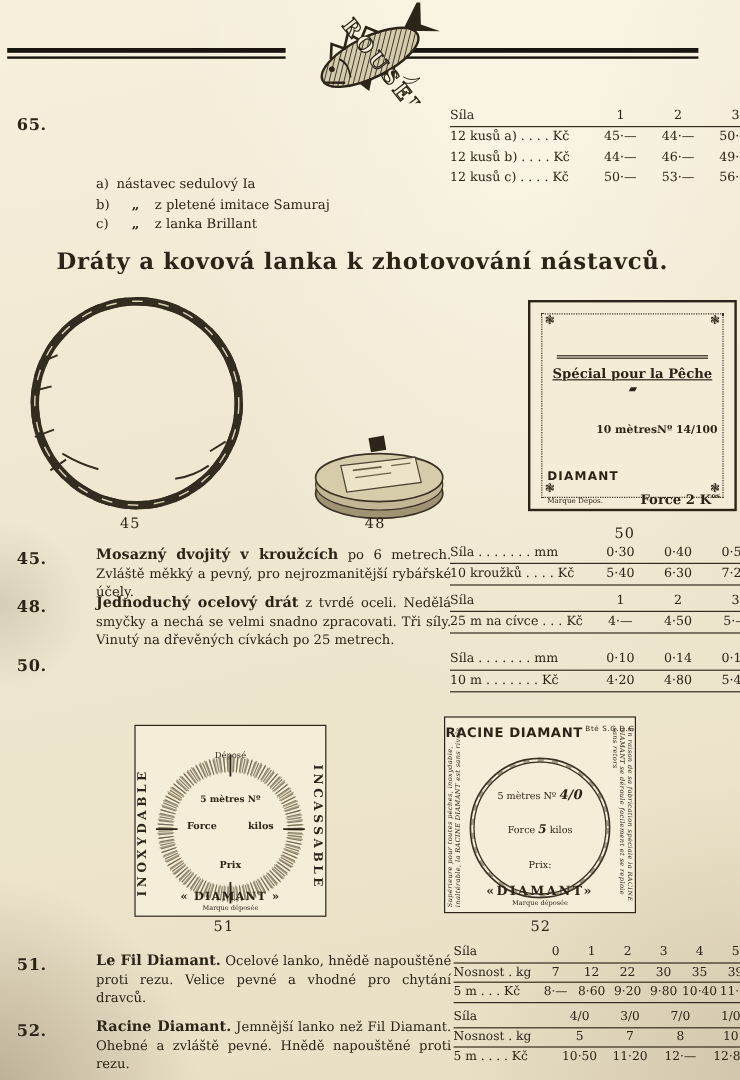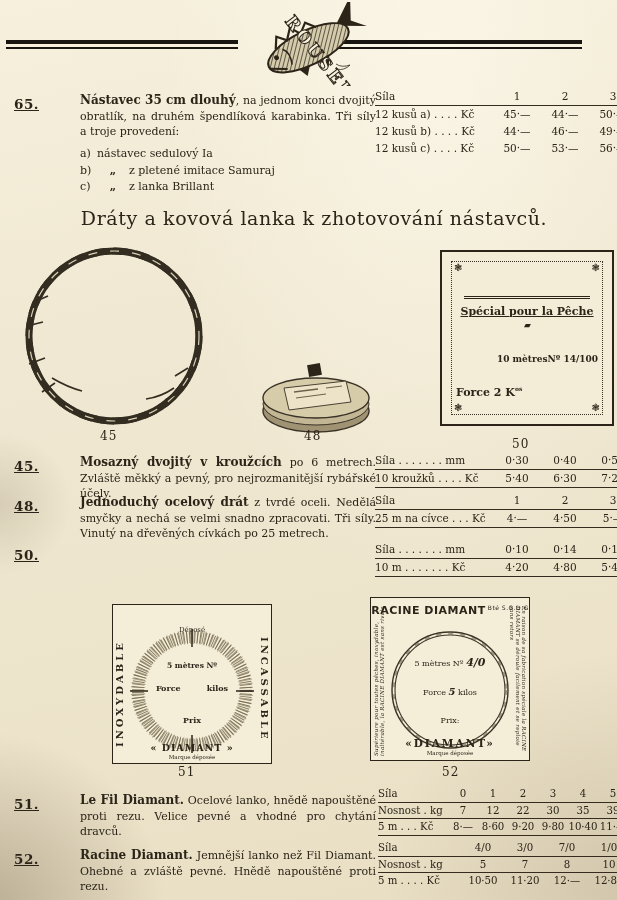--- a/index.html
+++ b/index.html
@@ -10,28 +10,28 @@
     background:
       radial-gradient(circle at -2% 101%, rgba(74,56,30,.30), rgba(74,56,30,0) 16%),
       radial-gradient(circle at 0% 56%, rgba(74,56,30,.14), rgba(74,56,30,0) 9%),
       radial-gradient(circle at 101% 99%, rgba(74,56,30,.14), rgba(74,56,30,0) 22%),
       radial-gradient(ellipse at 70% 8%, rgba(255,252,240,.55), rgba(255,252,240,0) 45%),
       linear-gradient(168deg,#f6f0dd 0%,#f0e8d2 35%,#ece3ca 75%,#e8dec3 100%);
   }
   .abs{position:absolute;}
   .rule-thick{position:absolute;height:4px;background:#191510;}
   .rule-thin{position:absolute;height:2px;background:#191510;}
-  .item-num{position:absolute;left:14px;font-weight:bold;font-size:13.5px;letter-spacing:.5px;text-decoration:underline;}
+  .item-num{position:absolute;left:14px;font-weight:bold;font-size:13.5px;letter-spacing:.5px;}
   .item-text{position:absolute;left:80px;width:296px;font-size:11px;line-height:15.5px;text-align:justify;}
   .item-text b{font-size:12px;}
   .opt-row{display:flex;line-height:16.5px;font-size:11px;}
   .opt-m{width:17px;}
   .opt-d{width:32px;text-align:center;font-weight:bold;}
   .heading{position:absolute;left:0;top:207px;width:604px;text-align:center;
-    font-weight:normal;font-size:19px;letter-spacing:.6px;margin-left:12px;}
+    font-weight:bold;font-size:19px;letter-spacing:.6px;}
   
   .ptable{position:absolute;font-size:10.5px;}
   .trow{display:flex;align-items:baseline;height:17px;line-height:16px;}
   .trow.ruled{border-bottom:1px solid #352c1f;}
   .tl{white-space:pre;overflow:hidden;flex:none;}
   .tv{text-align:center;flex:none;}
   .t3col{width:270px;}
   .t3col .tl{width:118px;} .t3col .tv{width:48px;}
   .t51{width:260px;font-size:10.2px;}
   .t51 .tl{width:70px;} .t51 .tv{width:30px;}
@@ -103,21 +103,20 @@
       <circle cx="25" cy="39" r="2.4" fill="#2c2418"></circle>
       <path d="M40 59 L45 69 L52 60 Z" fill="#2c2418"></path>
       <path d="M62 60 L68 70 L74 59 Z" fill="#2c2418"></path>
       <path d="M34 34 Q40 40 36 52" fill="none" stroke="#2c2418" stroke-width="1.4"></path>
     </g>
     <text x="32" y="20" transform="rotate(52 34 22)" font-family="DejaVu Serif, serif" font-weight="bold" font-size="17" letter-spacing="3" fill="#f6f0dd" stroke="#2c2418" stroke-width="1">ROUSEK</text>
     <path d="M86 62 q6 4 14 1 q-6 6 -13 4" fill="none" stroke="#2c2418" stroke-width="0.8"></path>
   </svg>
 
   <div class="item-num" style="top:96px;">65.</div>
-  <div class="item-text" style="top:93px;"><b>Nástavec 35 cm dlouhý</b><span>, na jednom konci dvojitý obratlík, na druhém špendlíková karabinka. Tři síly a troje provedení:</span></div>
   <div class="abs" style="left:80px;top:146px;width:300px;">
     <div class="opt-row">
       <span class="opt-m">a)</span>
       <span>nástavec sedulový Ia</span>
     </div>
     <div class="opt-row">
       <span class="opt-m">b)</span>
       <span class="opt-d">„</span>
       <span>z pletené imitace Samuraj</span>
     </div>
@@ -193,20 +192,24 @@
     <span class="fil-corner" style="left:12px;bottom:11px;">❃</span>
     <span class="fil-corner" style="right:12px;bottom:11px;">❃</span>
     <div class="fil-title-u"></div>
     <div class="fil-sub">Spécial pour la Pêche</div>
     <div class="fil-hash">▰</div>
     <div class="fil-mid">
       <span>10 mètres</span>
       <span>Nº 14/100</span>
     </div>
     <div class="fil-bottom">
+      <span>
+        <span class="fil-brand">DIAMANT</span><br>
+        <span class="fil-brand-sub">Marque Dépos.</span>
+      </span>
       <span class="fil-force"><span>Force 2 K</span><sup>os</sup></span>
     </div>
   </div>
   <div class="caption" style="left:512px;top:437px;">50</div>
 
   <div class="item-num" style="top:458px;">45.</div>
   <div class="item-text" style="top:455px;"><b>Mosazný dvojitý v kroužcích</b><span> po 6 metrech. Zvláště měkký a pevný, pro nejrozmanitější rybářské účely.</span></div>
   <div class="ptable t3col" style="left:375px;top:452px;">
       <div class="trow ruled">
         <span class="tl">Síla . . . . . . . mm</span>

